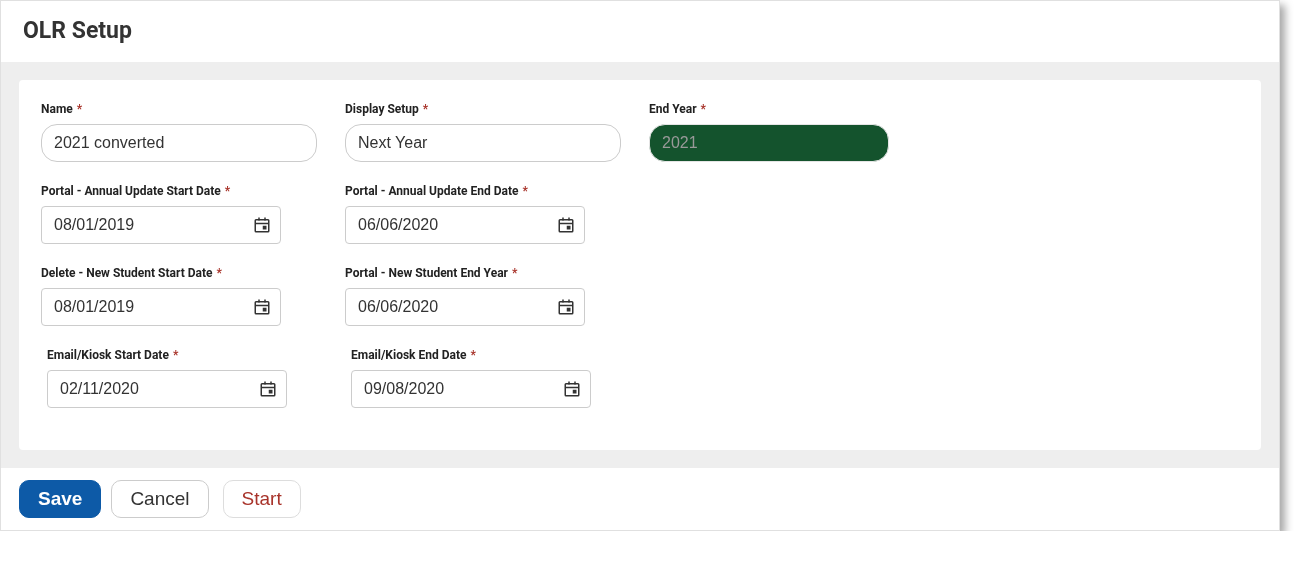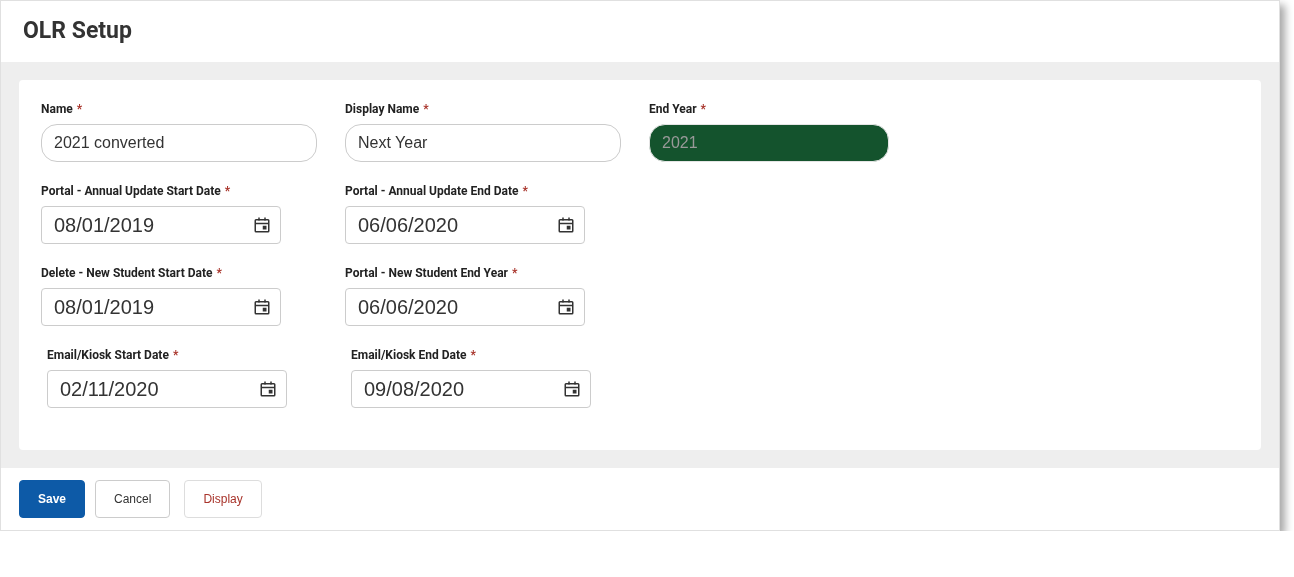--- a/index.html
+++ b/index.html
@@ -75,21 +75,21 @@
       background: #14532d;
       color: #999;
       border-color: #e5e5e5;
     }
     .date-input {
       width: 100%;
       height: 38px;
       border: 1px solid #ccc;
       border-radius: 4px;
       padding: 0 40px 0 12px;
-      font-size: 20px;
+      font-size: 16px;
       color: #333;
       background: #fff;
     }
     .date-input-wrap {
       width: 240px;
       position: relative;
     }
     .calendar-icon {
       position: absolute;
       right: 10px;
@@ -102,22 +102,22 @@
     .footer-bar {
       padding: 12px 18px;
       background: #fff;
       display: flex;
       gap: 10px;
       align-items: center;
     }
     .btn {
       height: 38px;
       padding: 0 18px;
-      border-radius: 4px;
-      font-size: 12px;
+      border-radius: 10px;
+      font-size: 19px;
       font-weight: 500;
       cursor: pointer;
       border: 1px solid transparent;
       background: #fff;
     }
     .btn-primary {
       background: #0d5aa7;
       color: #fff;
       border-color: #0d5aa7;
       font-weight: 600;
@@ -151,21 +151,21 @@
 
       <div class="form-row">
         <div class="form-group">
           <label class="form-label">
             <span>Name</span><span class="required-asterisk">*</span>
           </label>
           <input type="text" class="text-input" value="2021 converted" style="">
         </div>
         <div class="form-group">
           <label class="form-label">
-            <span>Display Name</span><span class="required-asterisk">*</span>
+            <span>Display Setup</span><span class="required-asterisk">*</span>
           </label>
           <input type="text" class="text-input" value="Next Year" style="">
         </div>
         <div class="form-group" style="width:240px">
           <label class="form-label">
             <span>End Year</span><span class="required-asterisk">*</span>
           </label>
           <input type="text" class="text-input" disabled="" value="2021" style="">
         </div>
       </div>
@@ -268,15 +268,15 @@
           </div>
         </div>
       </div>
 
     </div>
   </div>
 
   <div class="footer-bar">
     <button class="btn btn-primary">Save</button>
     <button class="btn btn-secondary">Cancel</button>
-    <button class="btn btn-danger-outline">Display</button>
+    <button class="btn btn-danger-outline">Start</button>
   </div>
 </div>
 
 </body></html>

